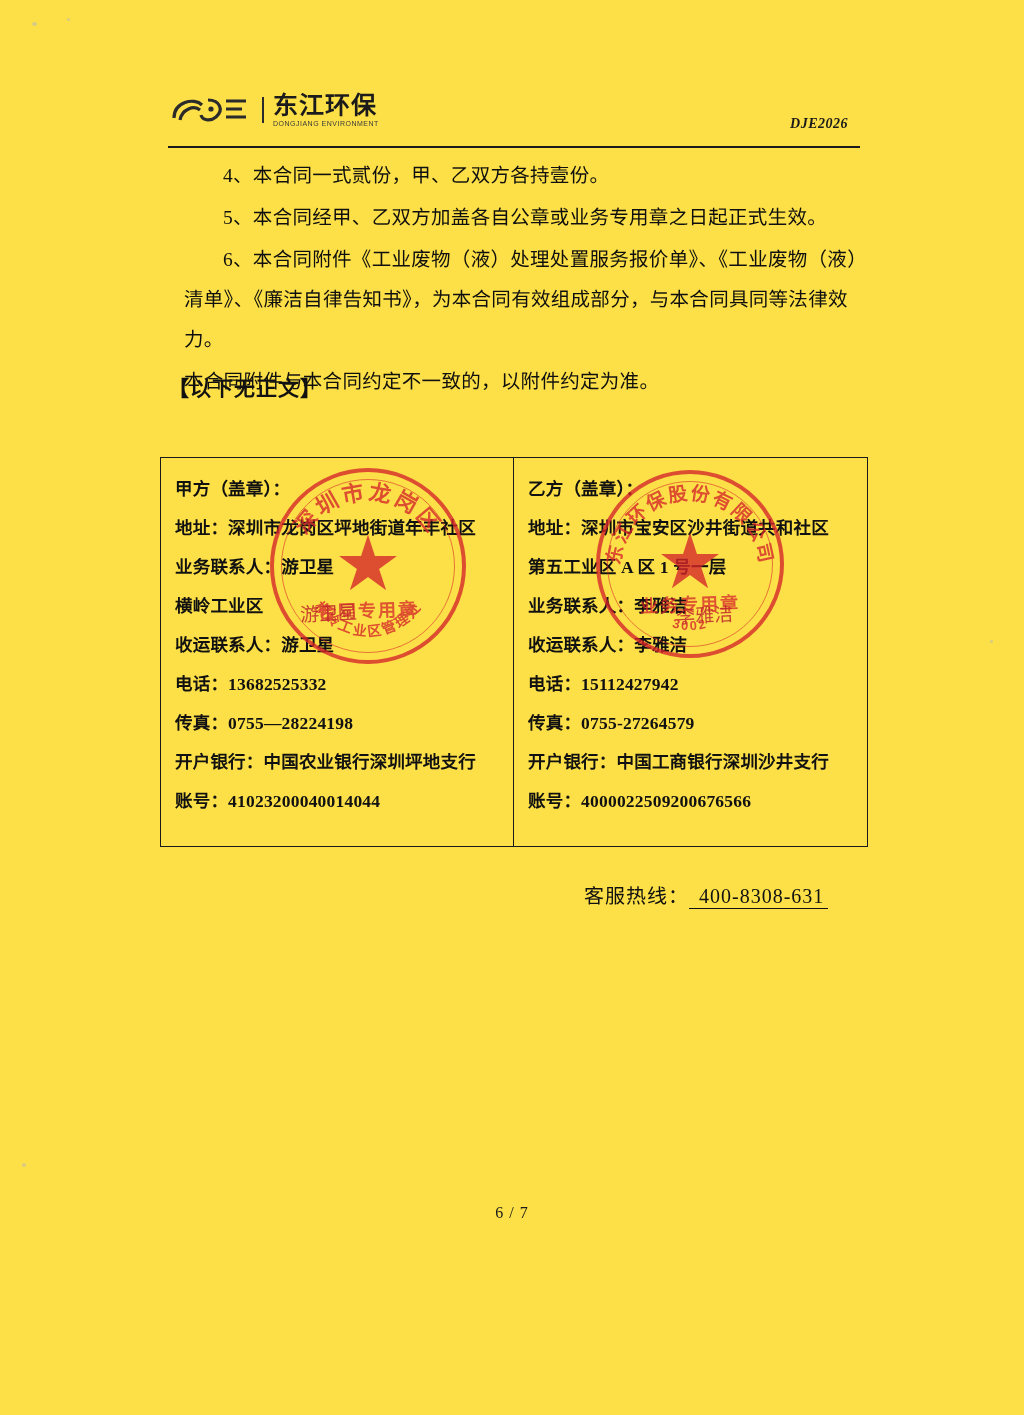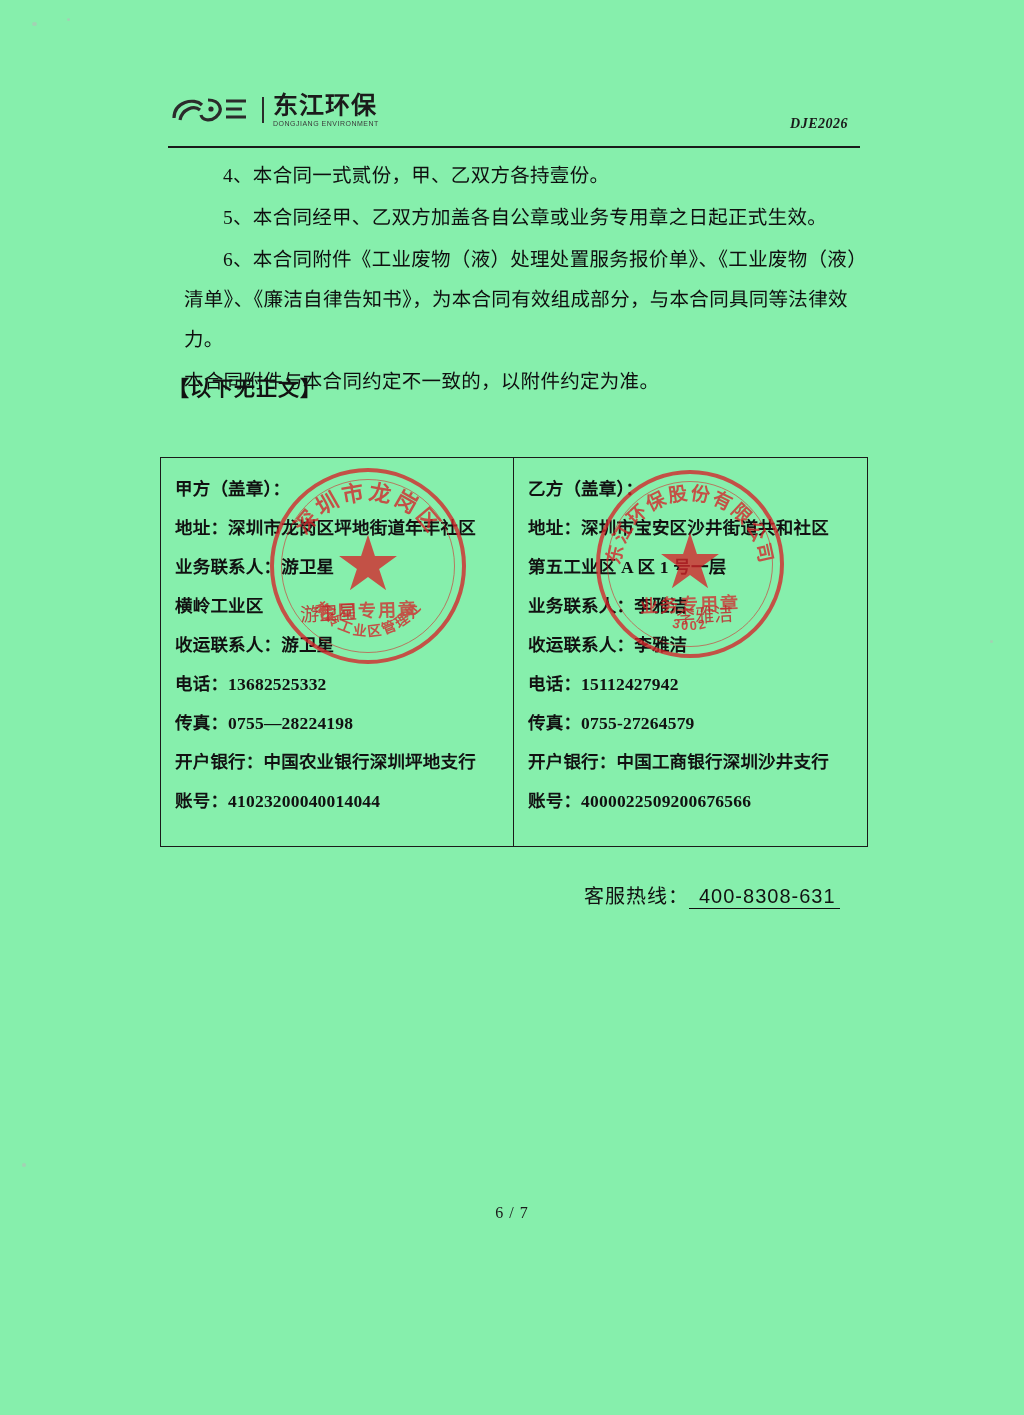--- a/index.html
+++ b/index.html
@@ -13,21 +13,21 @@
     height: 1415px;
     position: relative;
     font-family: "Liberation Serif", "DejaVu Serif", serif;
     color: #111;
     overflow: hidden;
   }
 
   .page {
     position: absolute;
     inset: 0;
-    background: #86efac;
+    background: #fde047;
   }
 
   
   .speck {
     position: absolute;
     background: #b9b9b9;
     border-radius: 50%;
     opacity: .55;
   }
 
@@ -227,21 +227,21 @@
 
   
   .hotline {
     position: absolute;
     left: 584px;
     top: 880px;
     font-size: 20px;
     letter-spacing: 1px;
   }
   .hotline .num {
-    font-family: Liberation Sans, sans-serif;
+    font-family: Liberation Serif, serif;
     border-bottom: 1.5px solid #111;
     padding: 0 4px 1px 10px;
     letter-spacing: 1px;
   }
 
   
   .page-num {
     position: absolute;
     left: 0;
     right: 0;

